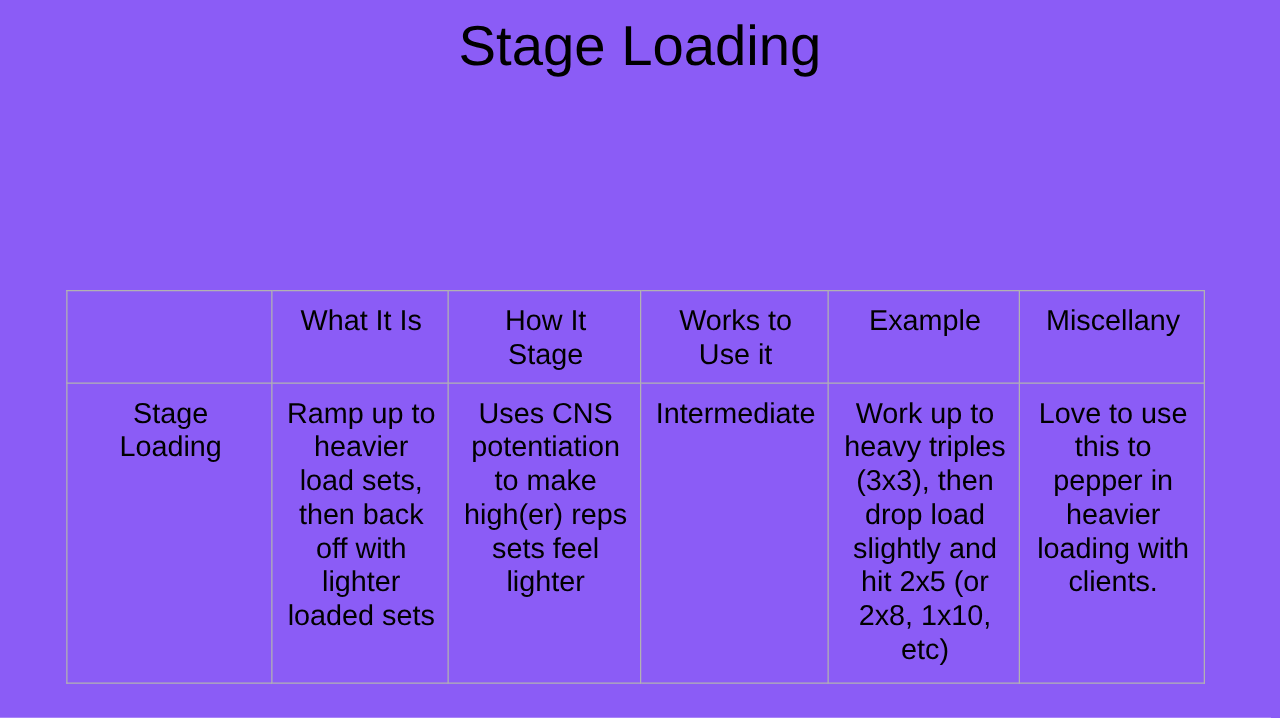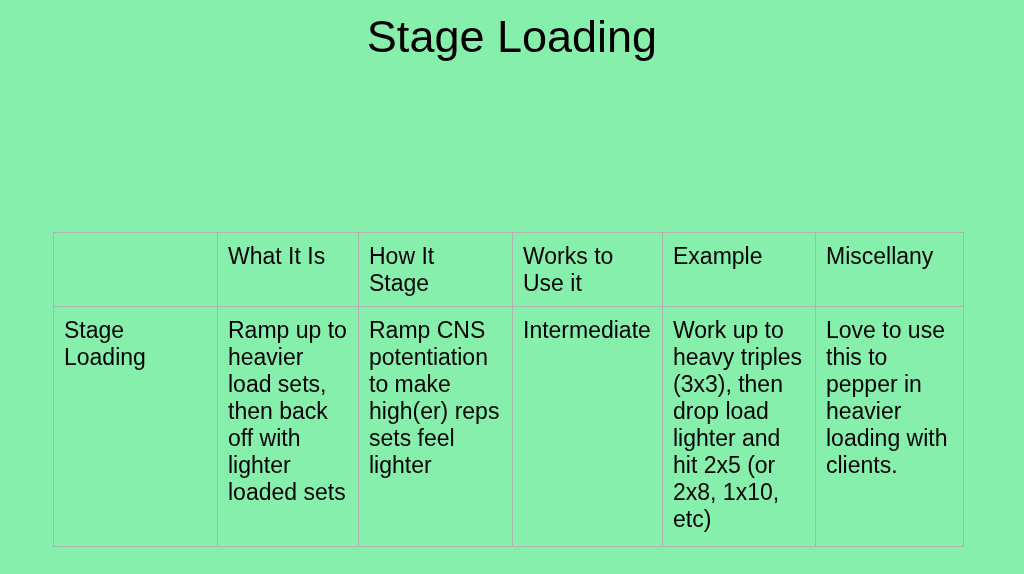--- a/index.html
+++ b/index.html
@@ -11,21 +11,21 @@
     height: 574px;
     background: #ffffff;
     font-family: "Liberation Sans", sans-serif;
     color: #000000;
     position: relative;
     overflow: hidden;
   }
   .slide {
     position: absolute;
     inset: 0;
-    background: #86efac;
+    background: #8b5cf6;
   }
   .slide-title {
     position: absolute;
     top: 6px;
     left: 0;
     width: 100%;
     text-align: center;
     font-size: 45px;
     line-height: 62px;
     font-weight: 400;
@@ -39,21 +39,21 @@
     width: 910px;
     border-collapse: collapse;
     table-layout: fixed;
   }
   .stage-table tr.header-row { height: 74px; }
   .stage-table tr.body-row   { height: 240px; }
   .stage-table th,
   .stage-table td {
     border: 1px solid #b2b2b2;
     vertical-align: top;
-    text-align: left;
+    text-align: center;
     padding: 10px 8px 8px 10px;
     font-size: 23px;
     line-height: 27px;
     font-weight: 400;
     color: #000000;
     white-space: pre-line;
     overflow: hidden;
     box-sizing: border-box;
   }
 </style>
@@ -89,32 +89,32 @@
       <tr class="body-row">
         <td>Stage
 Loading</td>
         <td>Ramp up to
 heavier
 load sets,
 then back
 off with
 lighter
 loaded sets</td>
-        <td>Ramp CNS
+        <td>Uses CNS
 potentiation
 to make
 high(er) reps
 sets feel
 lighter</td>
         <td>Intermediate</td>
         <td>Work up to
 heavy triples
 (3x3), then
 drop load
-lighter and
+slightly and
 hit 2x5 (or
 2x8, 1x10,
 etc)</td>
         <td>Love to use
 this to
 pepper in
 heavier
 loading with
 clients.</td>
       </tr>

